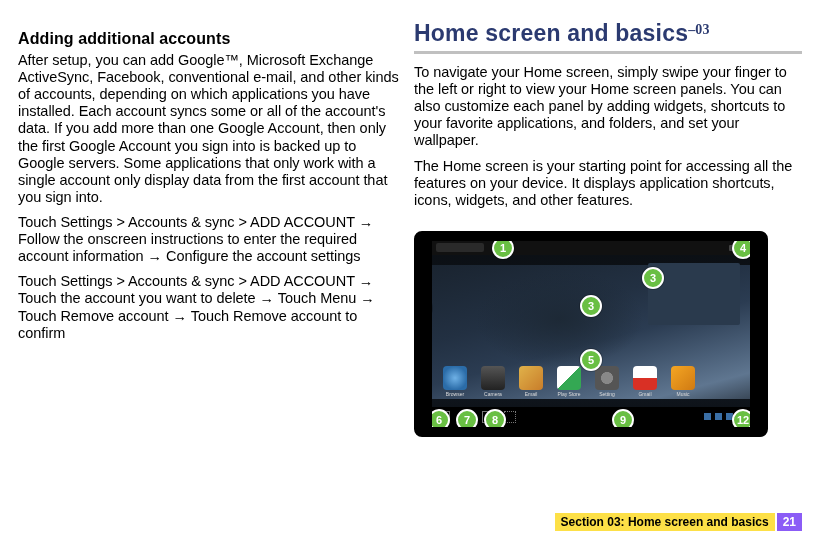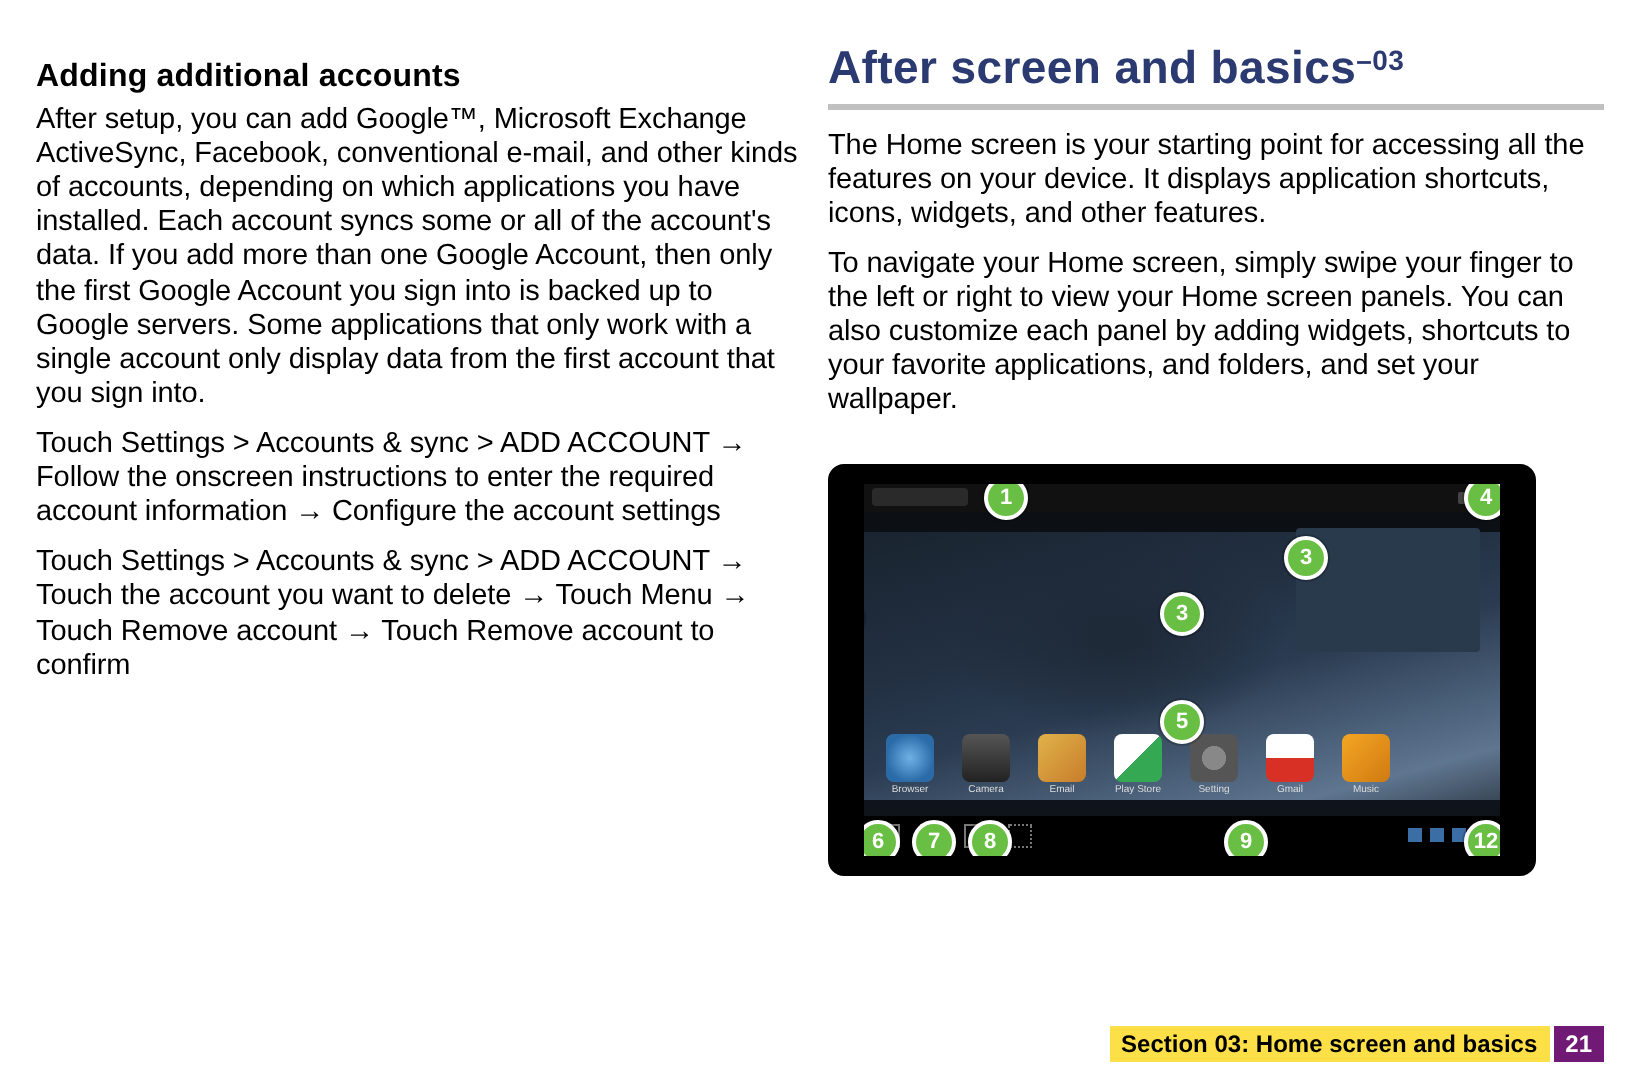--- a/index.html
+++ b/index.html
@@ -28,20 +28,21 @@
     font-weight: 700;
     color: #2b3a70;
     margin: 0 0 4px 0;
     letter-spacing: 0.2px;
   }
   .section-num {
     font-size: 14px;
     vertical-align: super;
     position: relative;
     top: 2px;
+    font-family: Liberation Serif, serif;
   }
   .title-divider {
     height: 3px;
     background: #c0c0c0;
     width: 100%;
     margin: 0 0 10px 0;
   }
   h3.subhead {
     font-size: 16px;
     font-weight: 700;
@@ -65,21 +66,21 @@
     font-size: 12px;
     font-weight: 700;
   }
   .footer-label {
     background: #fde047;
     color: #000;
     padding: 1px 6px 0 6px;
     line-height: 17px;
   }
   .footer-page {
-    background: #701a75;
+    background: #8b5cf6;
     color: #fff;
     padding: 1px 6px 0 6px;
     line-height: 17px;
     margin-left: 2px;
   }
   
   .figure {
     margin-top: 22px;
     position: relative;
     width: 354px;
@@ -197,25 +198,25 @@
     <p class="body">
       <span>Touch </span><span class="bold">Settings</span><span> &gt; </span><span class="bold">Accounts &amp; sync</span><span> &gt; </span><span class="bold">ADD ACCOUNT</span><span> → Follow the onscreen instructions to enter the required account information → Configure the account settings</span>
     </p>
     <p class="body">
       <span>Touch </span><span class="bold">Settings</span><span> &gt; </span><span class="bold">Accounts &amp; sync</span><span> &gt; </span><span class="bold">ADD ACCOUNT</span><span> → Touch the account you want to delete → Touch </span><span class="bold">Menu</span><span> → Touch </span><span class="bold">Remove account</span><span> → Touch </span><span class="bold">Remove account</span><span> to confirm</span>
     </p>
   </div>
 
   <div class="col">
     <h2 class="section-title">
-      <span>After screen and basics</span><span class="section-num"><span>–</span><span>03</span></span>
+      <span>Home screen and basics</span><span class="section-num"><span>–</span><span>03</span></span>
     </h2>
     <div class="title-divider"></div>
+    <p class="body">To navigate your Home screen, simply swipe your finger to the left or right to view your Home screen panels. You can also customize each panel by adding widgets, shortcuts to your favorite applications, and folders, and set your wallpaper.</p>
     <p class="body">The Home screen is your starting point for accessing all the features on your device. It displays application shortcuts, icons, widgets, and other features.</p>
-    <p class="body">To navigate your Home screen, simply swipe your finger to the left or right to view your Home screen panels. You can also customize each panel by adding widgets, shortcuts to your favorite applications, and folders, and set your wallpaper.</p>
 
     <div class="figure">
       <div class="tablet-screen">
         <div class="mountains"></div>
         <div class="topbar">
           <div class="search-pill"></div>
           <div class="top-icons">
             <div class="tiny-dot"></div>
             <div class="tiny-dot"></div>
           </div>

